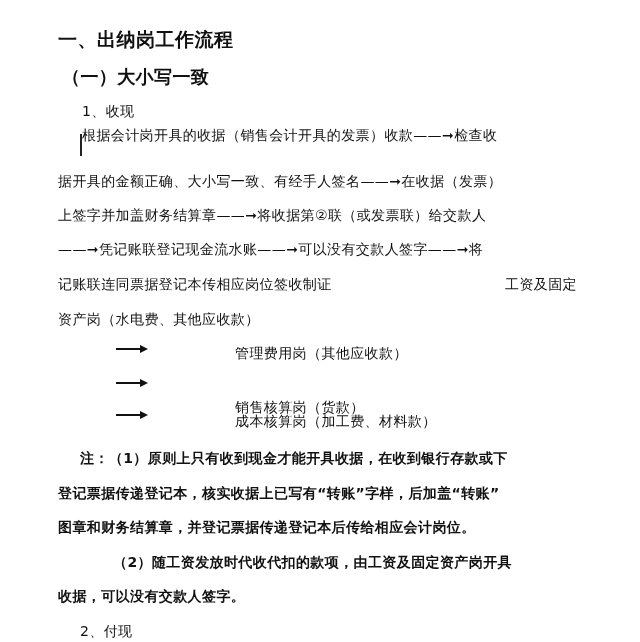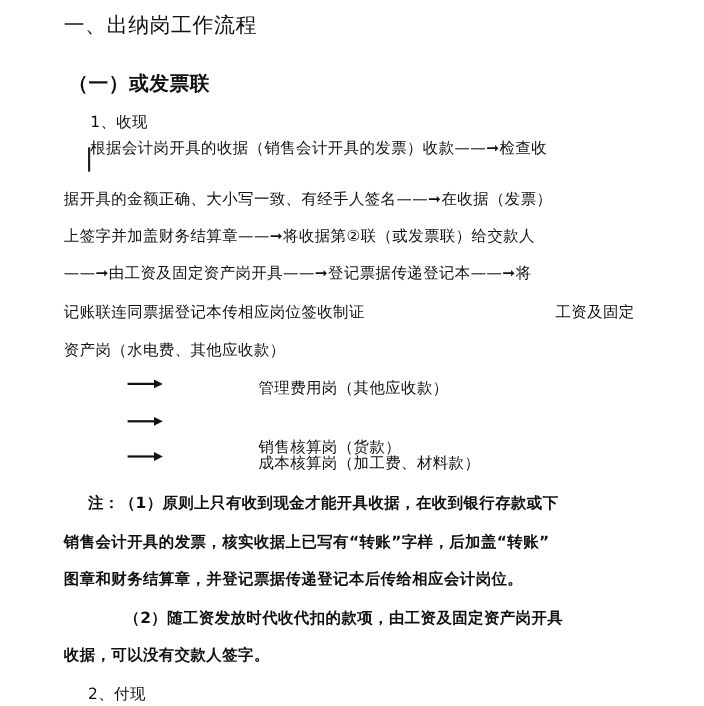--- a/index.html
+++ b/index.html
@@ -1,40 +1,40 @@
 <!DOCTYPE html>
 <html><head>
   <meta charset="utf-8">
   <style>
     * { margin: 0; padding: 0; box-sizing: border-box; }
     html, body { width: 640px; height: 642px; background: #ffffff; overflow: hidden; }
     body { position: relative; font-family: "DejaVu Sans", "Liberation Sans", sans-serif; color: #111111; }
     .line { position: absolute; white-space: nowrap; font-size: 14px; line-height: 22px; letter-spacing: 0.4px; }
     .bold { font-weight: bold; }
-    .h1 { font-size: 19px; font-weight: normal; letter-spacing: 0.5px; }
+    .h1 { font-size: 19px; font-weight: bold; letter-spacing: 0.5px; margin-top: 16px; }
     .h2 { font-size: 18px; font-weight: bold; }
     .caret { position: absolute; left: 80px; top: 134px; width: 2px; height: 22px; background: #222; }
     .arrow { position: absolute; width: 32px; height: 10px; }
     .arrow .shaft { position: absolute; left: 0; top: 4px; width: 26px; height: 1.5px; background: #111; }
     .arrow .head { position: absolute; right: 0; top: 1px; width: 0; height: 0;
       border-top: 4px solid transparent; border-bottom: 4px solid transparent; border-left: 8px solid #111; }
   </style>
 </head>
 <body>
 
 <div>
   <div class="line h1" style="left:58px; top:12px;">一、出纳岗工作流程</div>
-  <div class="line h2" style="left:62px; top:66px;">（一）或发票联</div>
+  <div class="line h2" style="left:62px; top:66px;">（一）大小写一致</div>
   <div class="line" style="left:82px; top:100px;">1、收现</div>
 
   <div class="caret"></div>
   <div class="line" style="left:82px; top:124px;">根据会计岗开具的收据（销售会计开具的发票）收款——➞检查收</div>
   <div class="line" style="left:58px; top:170px;">据开具的金额正确、大小写一致、有经手人签名——➞在收据（发票）</div>
   <div class="line" style="left:58px; top:204px;">上签字并加盖财务结算章——➞将收据第②联（或发票联）给交款人</div>
-  <div class="line" style="left:58px; top:238px;">——➞由工资及固定资产岗开具——➞登记票据传递登记本——➞将</div>
+  <div class="line" style="left:58px; top:238px;">——➞凭记账联登记现金流水账——➞可以没有交款人签字——➞将</div>
   <div class="line" style="left:58px; top:273px;text-align:center;">记账联连同票据登记本传相应岗位签收制证</div>
   <div class="line" style="left:505px; top:273px;">工资及固定</div>
   <div class="line" style="left:58px; top:308px;">资产岗（水电费、其他应收款）</div>
 
   <div class="arrow" style="left:116px; top:344px;">
       <span class="shaft"></span>
       <span class="head"></span>
     </div>
   <div class="line" style="left:235px; top:342px;text-align:right;">管理费用岗（其他应收款）</div>
 
@@ -44,19 +44,19 @@
     </div>
   <div class="line" style="left:235px; top:396px;">销售核算岗（货款）</div>
 
   <div class="arrow" style="left:116px; top:410px;">
       <span class="shaft"></span>
       <span class="head"></span>
     </div>
   <div class="line" style="left:235px; top:410px;">成本核算岗（加工费、材料款）</div>
 
   <div class="line bold" style="left:80px; top:447px;">注：（1）原则上只有收到现金才能开具收据，在收到银行存款或下</div>
-  <div class="line bold" style="left:58px; top:482px;">销售会计开具的发票，核实收据上已写有“转账”字样，后加盖“转账”</div>
+  <div class="line bold" style="left:58px; top:482px;">登记票据传递登记本，核实收据上已写有“转账”字样，后加盖“转账”</div>
   <div class="line bold" style="left:58px; top:516px;">图章和财务结算章，并登记票据传递登记本后传给相应会计岗位。</div>
   <div class="line bold" style="left:113px; top:551px;">（2）随工资发放时代收代扣的款项，由工资及固定资产岗开具</div>
   <div class="line bold" style="left:58px; top:585px;">收据，可以没有交款人签字。</div>
 
   <div class="line" style="left:80px; top:620px;">2、付现</div>
 </div>
 
 </body></html>

